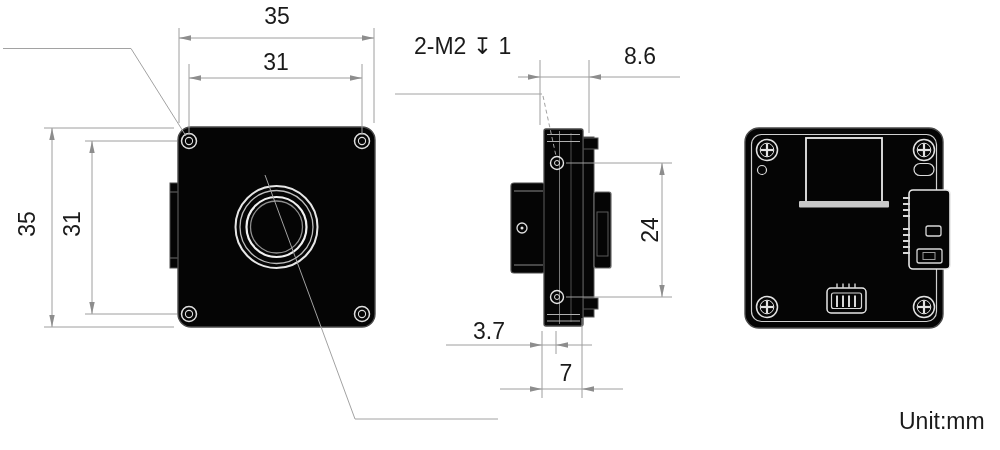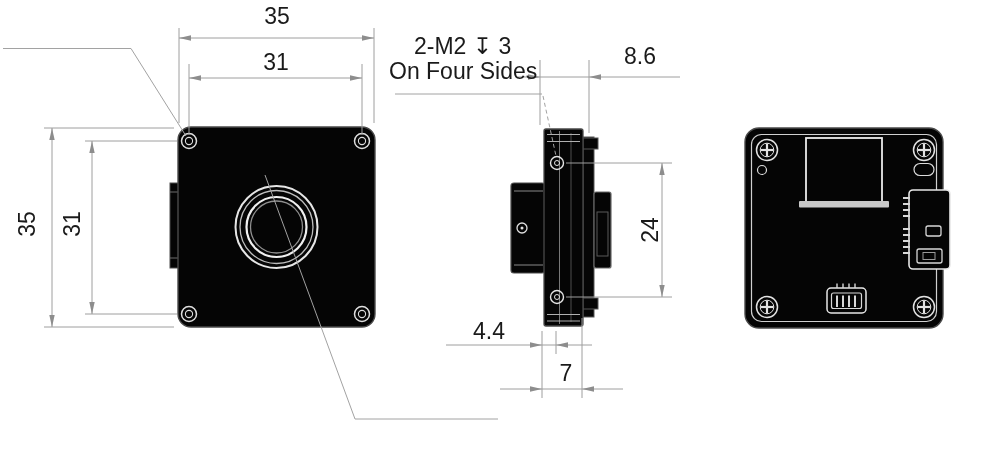--- a/index.html
+++ b/index.html
@@ -176,19 +176,19 @@
     <polygon points="556,345 568,342.3 568,347.7"></polygon>
     <polygon points="542,389 530,386.3 530,391.7"></polygon>
     <polygon points="582,389 594,386.3 594,391.7"></polygon>
   </g>
 </svg>
 
   <div class="lbl c" style="left:277px;top:16px">35</div>
   <div class="lbl c" style="left:276px;top:62px">31</div>
   <div class="lbl r" style="left:27px;top:224px">35</div>
   <div class="lbl r" style="left:72px;top:224px">31</div>
-  <div class="lbl" style="left:414px;top:35px">2-M2 ↧ 3</div>
-  <div class="lbl" style="left:389px;top:60px">On Four Sides</div>
+  <div class="lbl" style="left:414px;top:35px">2-M2 ↧ 1</div>
   <div class="lbl c" style="left:640px;top:56px">8.6</div>
   <div class="lbl r" style="left:650px;top:230px">24</div>
-  <div class="lbl c" style="left:489px;top:331px">4.4</div>
+  <div class="lbl c" style="left:489px;top:331px">3.7</div>
   <div class="lbl c" style="left:566px;top:373px">7</div>
+  <div class="lbl" style="left:899px;top:410px">Unit:mm</div>
 </div>
 
 </body></html>

